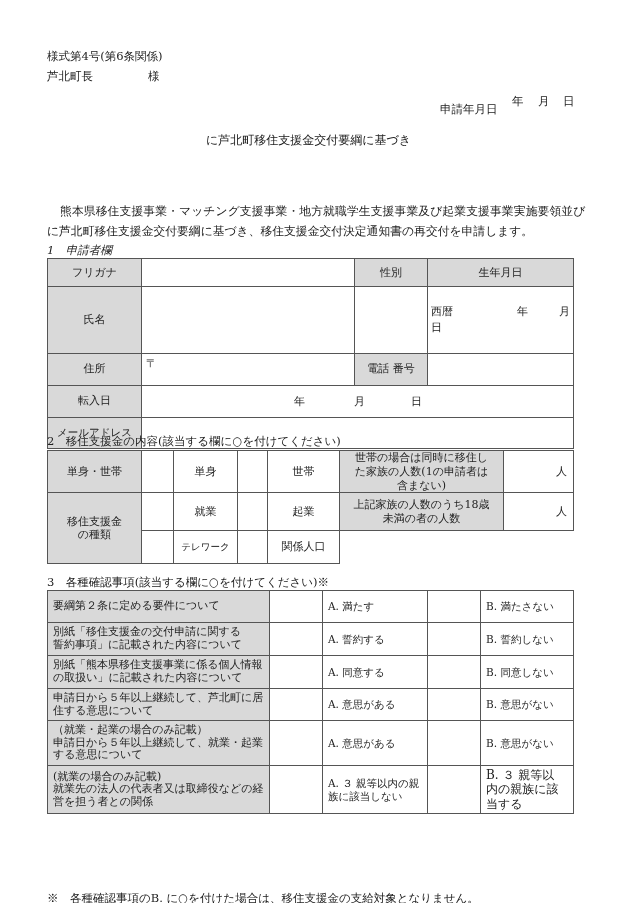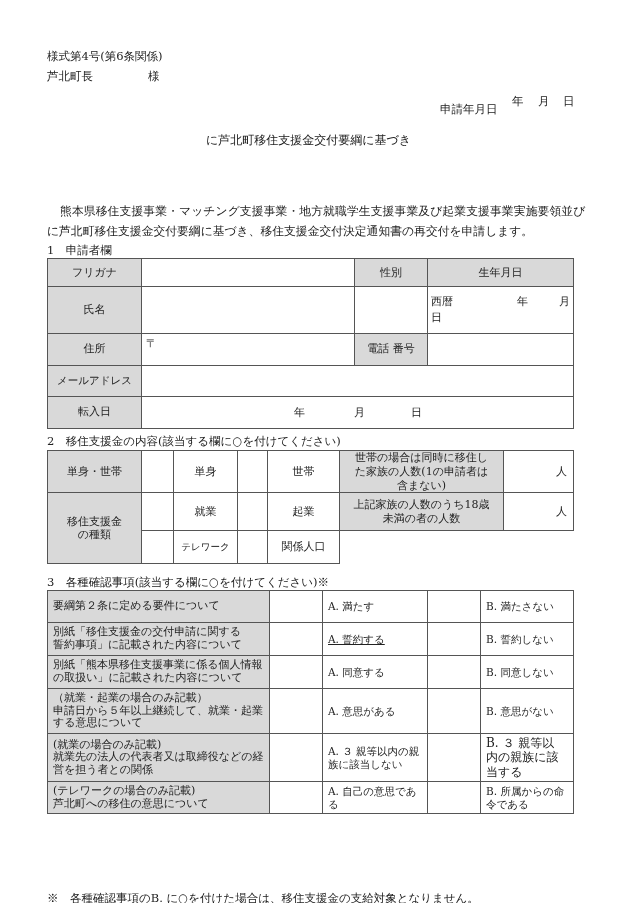--- a/index.html
+++ b/index.html
@@ -28,68 +28,68 @@
 <div class="abs" style="left:440px;top:94px;margin-top:8px;">申請年月日</div>
 <div class="abs" style="left:512px;top:94px;">年</div>
 <div class="abs" style="left:538px;top:94px;">月</div>
 <div class="abs" style="left:563px;top:94px;">日</div>
 
 <div class="abs" style="left:206px;top:132px;font-size:12px;">に芦北町移住支援金交付要綱に基づき</div>
 
 <div class="abs" style="left:60px;top:204px;font-size:11.8px;letter-spacing:0.1px;">熊本県移住支援事業・マッチング支援事業・地方就職学生支援事業及び起業支援事業実施要領並び</div>
 <div class="abs" style="left:47px;top:224px;font-size:11.8px;">に芦北町移住支援金交付要綱に基づき、移住支援金交付決定通知書の再交付を申請します。</div>
 
-<div class="abs" style="left:47px;top:243px;">1　申請者欄</div>
+<div class="abs" style="left:47px;top:243px;font-style:italic;">1　申請者欄</div>
 
 <table style="left:47px;top:258px;width:526px;">
   <colgroup>
       <col style="width:94px">
       <col style="width:213px">
       <col style="width:73px">
       <col style="width:146px">
     </colgroup>
   <tbody>
       <tr style="height:28px;">
     <td class="gray c dashed-bottom">フリガナ</td>
     <td class="dashed-bottom"></td>
     <td class="gray c">性別</td>
     <td class="gray c">生年月日</td>
   </tr>
   <tr style="height:37px;">
     <td class="gray c">氏名</td>
     <td></td>
     <td></td>
-    <td style="vertical-align:top;padding:8px 3px;position:relative;">
+    <td style="vertical-align:top;padding:18px 3px;position:relative;">
       <div style="position:relative;height:16px;">
         <span class="abs" style="left:0;top:0;">西暦</span>
         <span class="abs" style="left:86px;top:0;">年</span>
         <span class="abs" style="right:0;top:0;">月</span>
       </div>
       <div>日</div>
     </td>
   </tr>
   <tr style="height:32px;">
     <td class="gray c">住所</td>
     <td style="vertical-align:top;padding:3px 4px;">
       <span>〒</span>
     </td>
     <td class="gray c">電話 番号</td>
     <td></td>
   </tr>
-  <tr style="height:31px;">
-    <td class="gray c" style="font-size:10.5px;">メールアドレス</td>
-    <td colspan="3"></td>
-  </tr>
   <tr style="height:32px;">
     <td class="gray c">転入日</td>
     <td colspan="3" style="position:relative;">
       <span class="abs" style="left:152px;top:9px;">年</span>
       <span class="abs" style="left:212px;top:9px;">月</span>
       <span class="abs" style="left:269px;top:9px;">日</span>
     </td>
+  </tr>
+  <tr style="height:31px;">
+    <td class="gray c" style="font-size:10.5px;">メールアドレス</td>
+    <td colspan="3"></td>
   </tr>
 </tbody>
   </table>
 
 <div class="abs" style="left:47px;top:434px;">2　移住支援金の内容(該当する欄に○を付けてください)</div>
 
 <table style="left:47px;top:450px;width:526px;">
   <colgroup>
     <col style="width:94px">
       <col style="width:32px">
@@ -146,51 +146,50 @@
       <tr style="height: 32px; margin-top: 28px;">
         <td class="gray l" style="white-space:pre-line;padding-right:4px;font-size:11px;line-height:1.15;">要綱第２条に定める要件について</td>
         <td></td>
         <td class="l" style="font-size:10.5px;line-height:1.2;padding-right:3px;">A. 満たす</td>
         <td></td>
         <td class="l" style="font-size:10.5px;line-height:1.2;padding-right:3px;">B. 満たさない</td>
       </tr>
       <tr style="height: 33px;">
         <td class="gray l" style="white-space:pre-line;padding-right:18px;font-size:11px;line-height:1.15;">別紙「移住支援金の交付申請に関する誓約事項」に記載された内容について</td>
         <td></td>
-        <td class="l" style="font-size:10.5px;line-height:1.2;padding-right:3px;text-decoration:underline;">A. 誓約する</td>
+        <td class="l" style="font-size:10.5px;line-height:1.2;padding-right:3px;">A. 誓約する</td>
         <td></td>
         <td class="l" style="font-size:10.5px;line-height:1.2;padding-right:3px;">B. 誓約しない</td>
       </tr>
       <tr style="height: 33px;">
         <td class="gray l" style="white-space:pre-line;padding-right:4px;font-size:11px;line-height:1.15;">別紙「熊本県移住支援事業に係る個人情報の取扱い」に記載された内容について</td>
         <td></td>
         <td class="l" style="font-size:10.5px;line-height:1.2;padding-right:3px;">A. 同意する</td>
         <td></td>
         <td class="l" style="font-size:10.5px;line-height:1.2;padding-right:3px;">B. 同意しない</td>
+      </tr>
+      <tr style="height: 32px;">
+        <td class="gray l" style="white-space:pre-line;padding-right:4px;font-size:11px;line-height:1.15;">申請日から５年以上継続して、芦北町に居住する意思について</td>
+        <td></td>
+        <td class="l" style="font-size:10.5px;line-height:1.2;padding-right:3px;">A. 意思がある</td>
+        <td></td>
+        <td class="l" style="font-size:10.5px;line-height:1.2;padding-right:3px;">B. 意思がない</td>
       </tr>
       <tr style="height: 45px;">
         <td class="gray l" style="white-space:pre-line;padding-right:4px;font-size:11px;line-height:1.15;">（就業・起業の場合のみ記載）
 申請日から５年以上継続して、就業・起業する意思について</td>
         <td></td>
         <td class="l" style="font-size:10.5px;line-height:1.2;padding-right:3px;">A. 意思がある</td>
         <td></td>
         <td class="l" style="font-size:10.5px;line-height:1.2;padding-right:3px;">B. 意思がない</td>
       </tr>
       <tr style="height: 48px;">
         <td class="gray l" style="white-space:pre-line;padding-right:4px;font-size:11px;line-height:1.15;">(就業の場合のみ記載)
 就業先の法人の代表者又は取締役などの経営を担う者との関係</td>
         <td></td>
         <td class="l" style="font-size:10.5px;line-height:1.2;padding-right:3px;">A. ３ 親等以内の親族に該当しない</td>
         <td></td>
         <td class="l" style="font-size:12px;line-height:1.2;padding-right:8px;">B. ３ 親等以内の親族に該当する</td>
       </tr>
-      <tr style="height: 32px;">
-        <td class="gray l" style="white-space:pre-line;padding-right:4px;font-size:11px;line-height:1.15;">(テレワークの場合のみ記載)
-芦北町への移住の意思について</td>
-        <td></td>
-        <td class="l" style="font-size:10.5px;line-height:1.2;padding-right:3px;">A. 自己の意思である</td>
-        <td></td>
-        <td class="l" style="font-size:10.5px;line-height:1.2;padding-right:3px;">B. 所属からの命令である</td>
-      </tr>
     </tbody>
 </table>
 
 <div class="abs" style="left:47px;top:891px;">※　各種確認事項のB. に○を付けた場合は、移住支援金の支給対象となりません。</div>
 
 </body></html>

